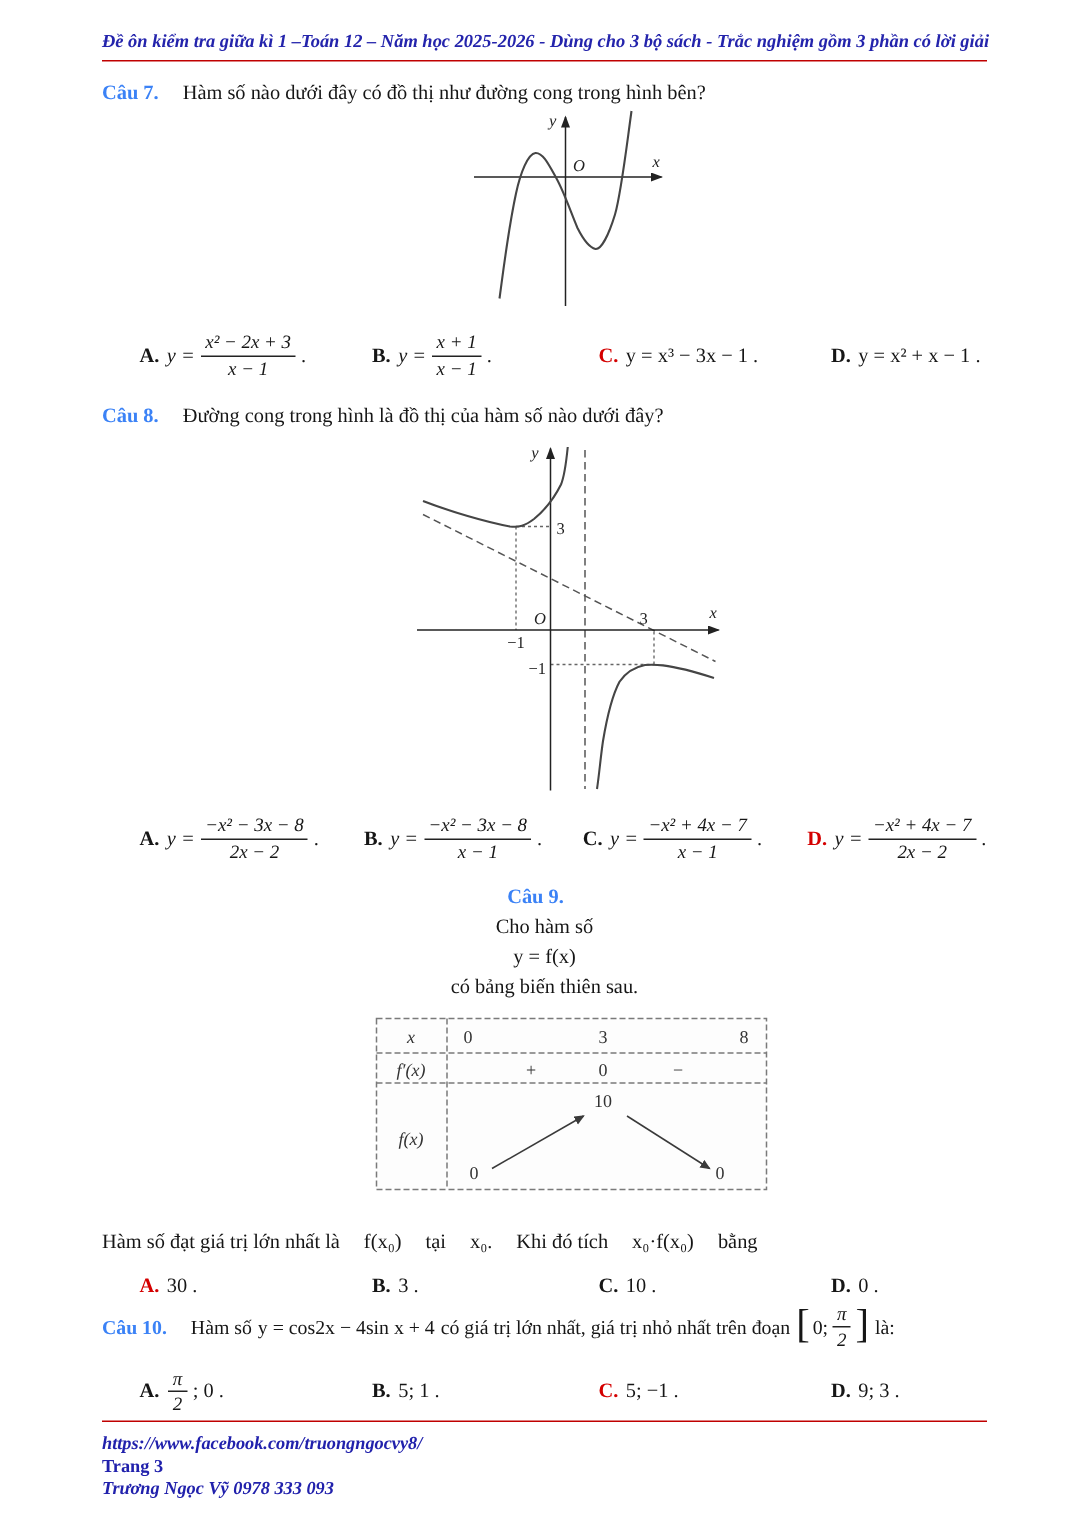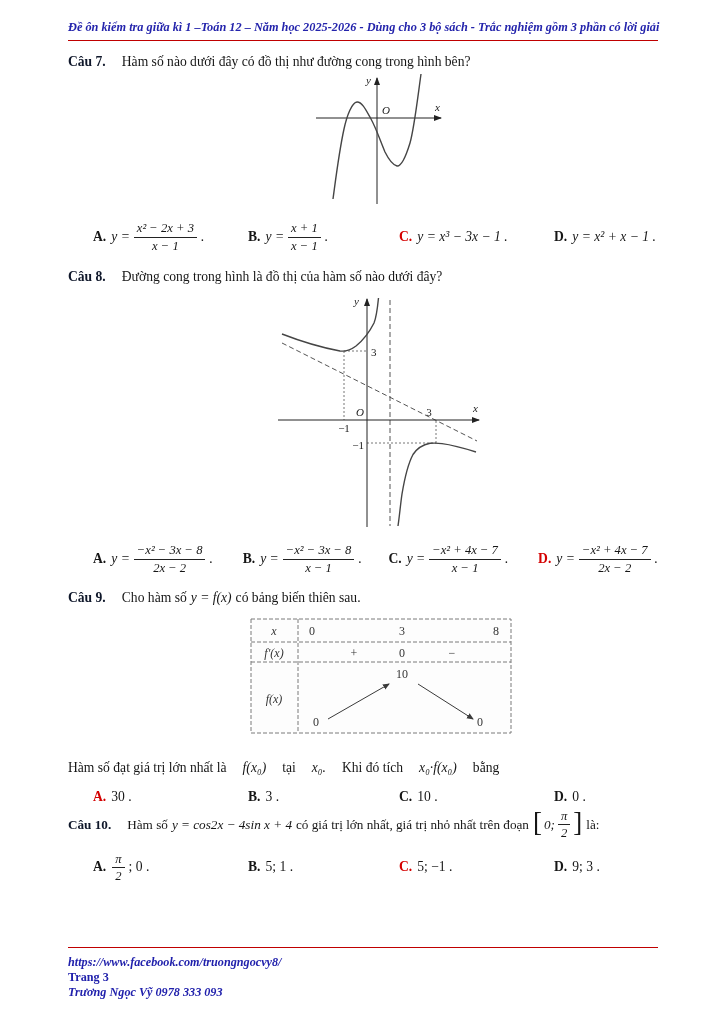--- a/index.html
+++ b/index.html
@@ -5,22 +5,22 @@
   * { margin:0; padding:0; box-sizing:border-box; }
   html, body { background:#ffffff; }
   .page { width:724px; height:1024px; position:relative; background:#ffffff;
           font-family:"Liberation Serif","DejaVu Serif",serif; color:#161616; overflow:hidden; }
   .content { padding:20px 66px 0 68px; }
   .header-title { text-align:center; font-size:12.3px; font-weight:bold; font-style:italic;
                   color:#2424ac; white-space:nowrap;font-family:Liberation Serif, serif; }
   .redline { height:0; border-top:1.7px solid #c00000; margin-top:5px; }
   .qline { margin-top:13px; font-size:13.6px; display:flex; align-items:center; gap:4px; }
   .qline-q10 { font-size:13.2px; margin-top:1px; }
-  .qlabel { color:#0f172a; font-weight:bold; margin-right:12px; white-space:nowrap; }
-  .m { font-style:italic; white-space:nowrap; }
+  .qlabel { color:#3b82f6; font-weight:bold; margin-right:12px; white-space:nowrap; }
+  .m { white-space:nowrap; }
   .fig { display:flex; justify-content:center; }
   .shift1 { transform:translateX(14px); }
   .shift2 { transform:translateX(16px); }
   .shift3 { transform:translateX(18px); }
   .options { display:flex; align-items:center; margin-left:25px; font-size:13.6px; min-height:22px; }
   .options.tall { min-height:38px; margin-top:8px; }
   .opts-mt { margin-top:10px; }
   .opt { display:flex; align-items:center; gap:5px; }
   .w1 { width:155px; } .w2 { width:151px; } .w3 { width:155px; } .w4 { flex:1 1 auto; }
   .letter { font-weight:bold; white-space:nowrap; }
@@ -178,21 +178,21 @@
           <span>y =</span>
           <span class="frac">
             <span class="num">−x² + 4x − 7</span>
             <span class="den">2x − 2</span>
           </span>
           <span>.</span>
         </span>
       </div>
     </div>
 
-    <p class="qline" style="margin-top:12px;">
+    <p class="qline" style="margin-top:12px;flex-direction:column;">
       <span class="qlabel">Câu 9.</span>
       <span>Cho hàm số</span>
       <span class="m">y = f(x)</span>
       <span>có bảng biến thiên sau.</span>
     </p>
 
     <div class="fig figtable">
       <svg class="shift3" width="262" height="116" viewBox="0 0 262 116">
         <defs>
           <marker id="tba" markerWidth="8" markerHeight="8" refX="6" refY="3" orient="auto">

